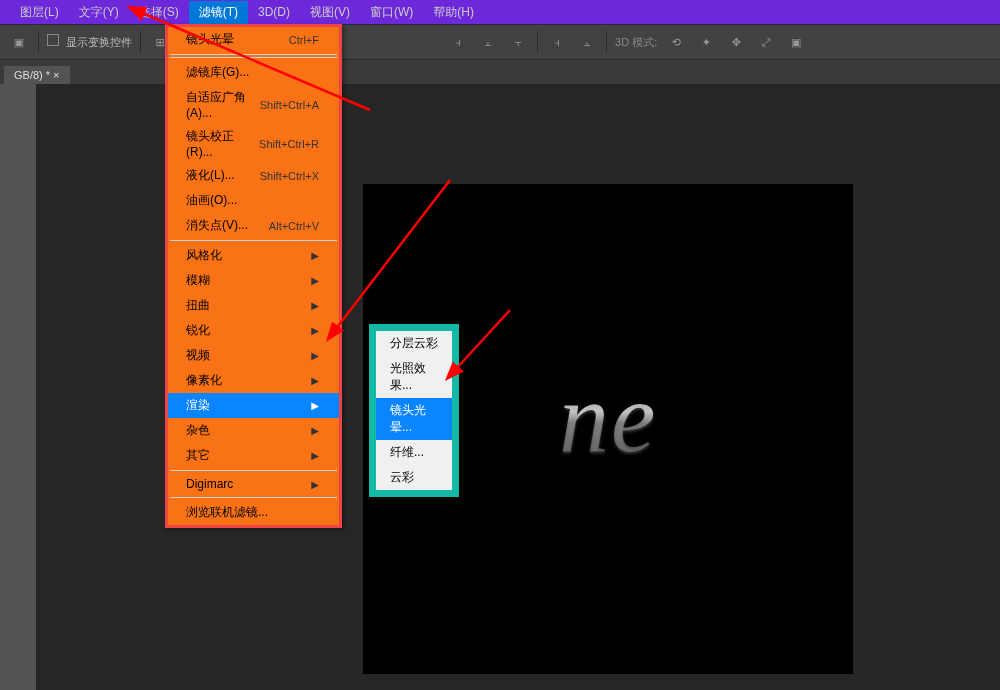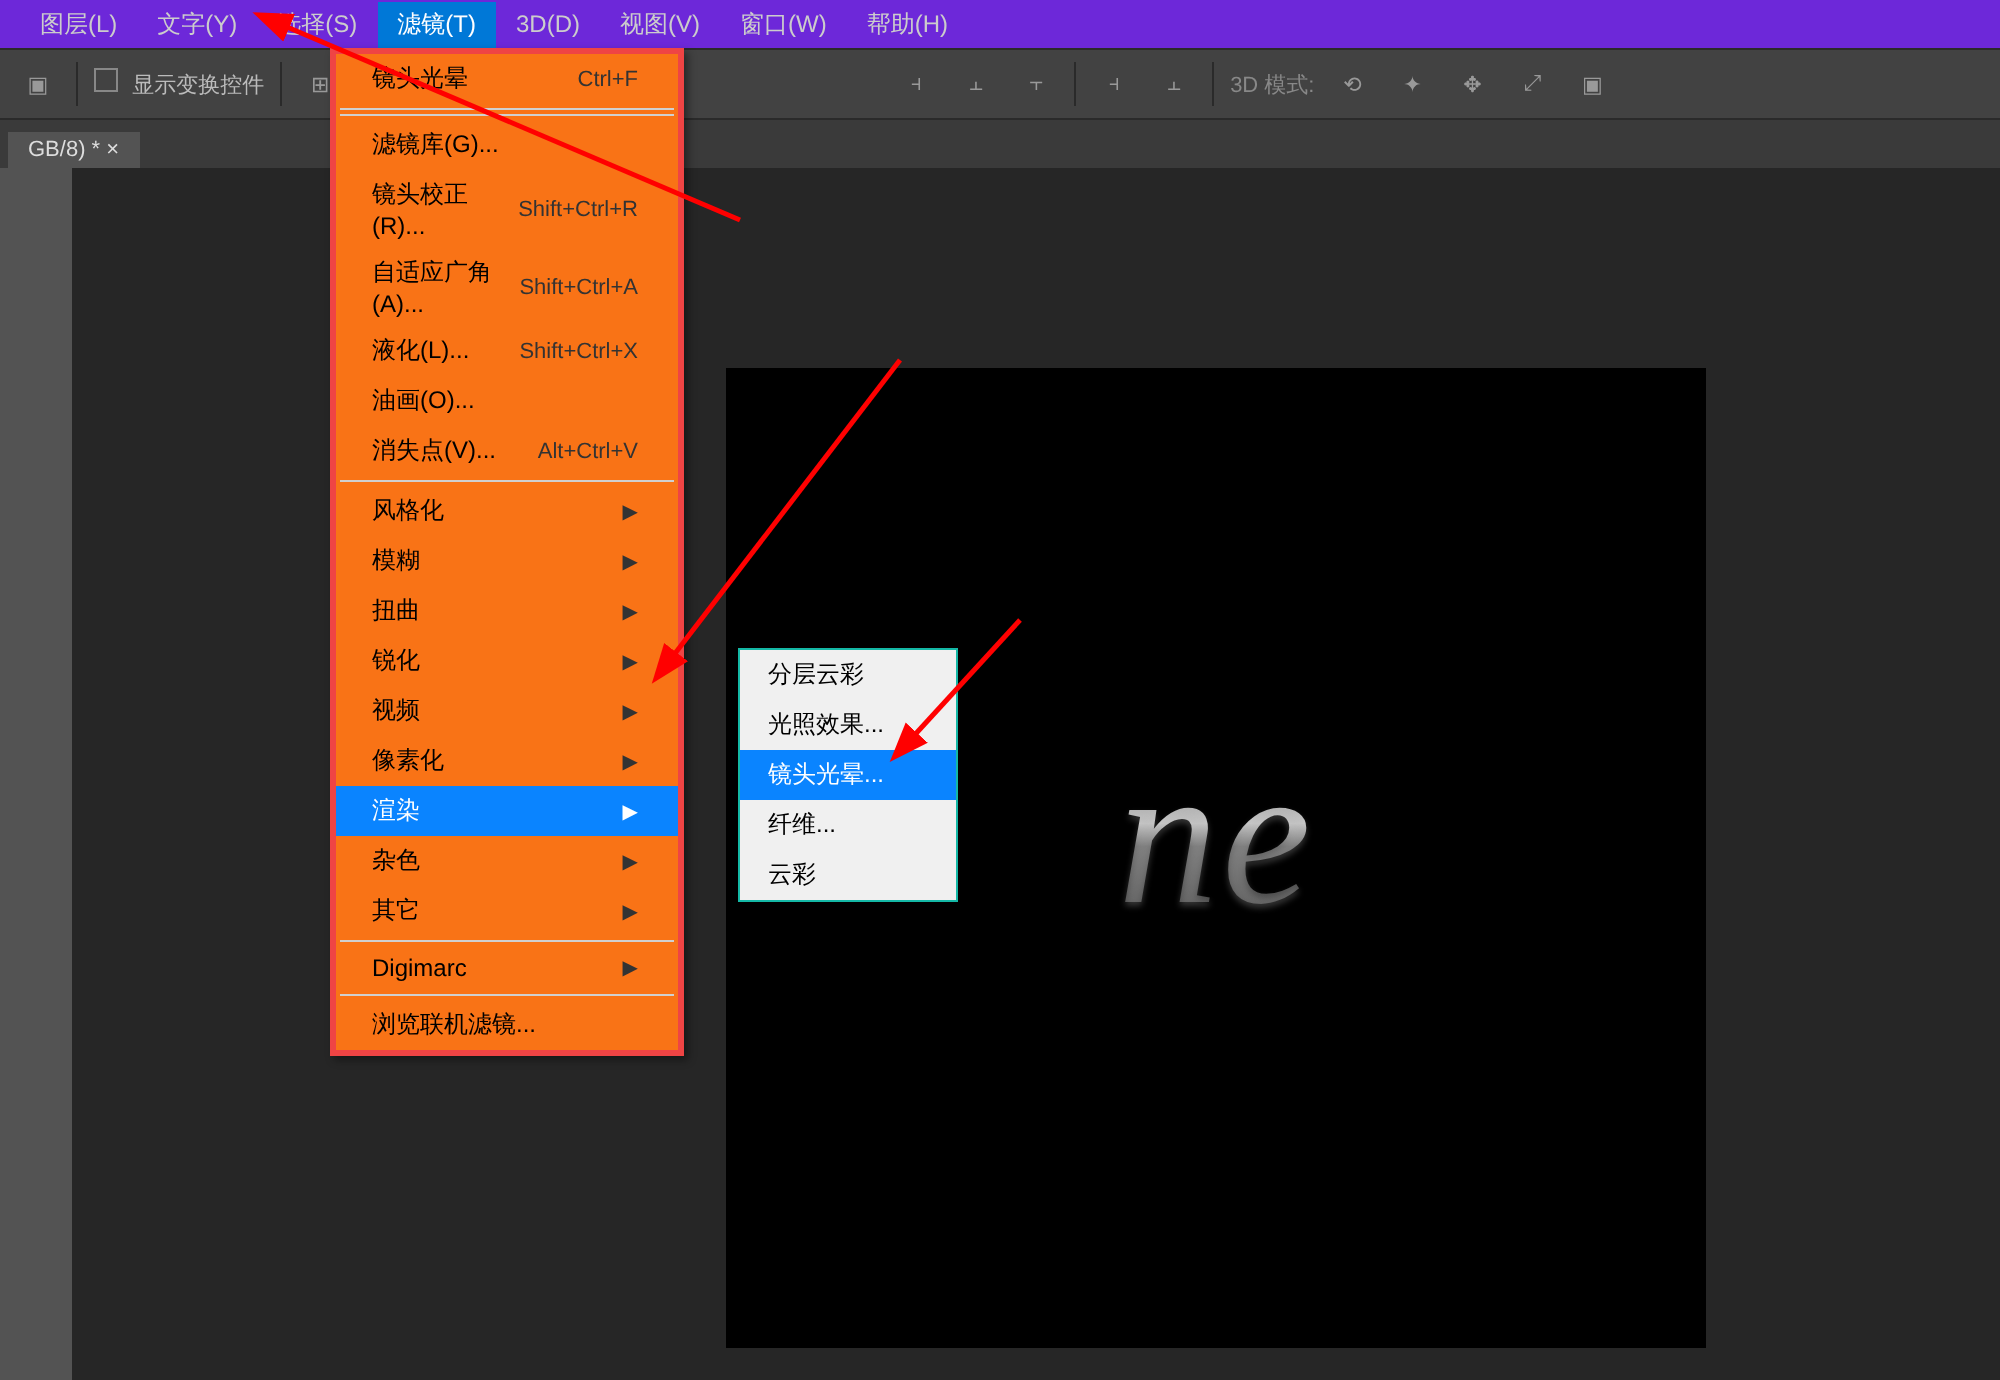--- a/index.html
+++ b/index.html
@@ -23,21 +23,21 @@
 .canvas-text { position: absolute; left: 40%; top: 36%; font-family: Georgia, serif; font-style: italic; font-size: 100px; background: linear-gradient(180deg,#3a3a3a,#c9c9c9 45%,#6a6a6a 55%,#2b2b2b); -webkit-background-clip: text; background-clip: text; color: transparent; text-shadow: 0 2px 3px rgba(180,180,180,0.3); letter-spacing: 2px;}
 
 .dropdown { position: absolute; left: 165px; top: 24px; width: 177px; background: #f97316; border: 3px solid #ef4444; box-shadow: 2px 2px 4px rgba(0,0,0,0.4); font-size: 12px; color: #000; }
 .dropdown .sep { height: 1px; background: #d0d0d0; margin: 2px 2px; }
 .dropdown .row { display: flex; justify-content: space-between; align-items: center; padding: 4px 20px 4px 18px; cursor: pointer; position: relative; }
 .dropdown .row.highlight { background: #0a84ff; color: #fff; gap: 13px; }
 .dropdown .row .arrow { font-size: 10px; color: #333; }
 .dropdown .row.highlight .arrow { color: #fff; }
 .dropdown .shortcut { color: #333; font-size: 11px; }
 
-.submenu { position: absolute; left: 369px; top: 324px; width: 110px; background: #f0f0f0; border: 1px solid #14b8a6; box-shadow: 2px 2px 4px rgba(0,0,0,0.4); font-size: 12px; color: #000; z-index: 20; }
+.submenu { position: absolute; left: 369px; top: 324px; width: 90px; background: #f0f0f0; border: 7px solid #14b8a6; box-shadow: 2px 2px 4px rgba(0,0,0,0.4); font-size: 12px; color: #000; z-index: 20; }
 .submenu .row { padding: 4px 14px; cursor: pointer; }
 .submenu .row.highlight { background: #0a84ff; color: #fff; }
 
 .annot { position: absolute; pointer-events: none; z-index: 30; }
 .arrow-line { stroke: #ff0000; stroke-width: 2.5; fill: none; }
 .arrow-head { fill: #ff0000; }
 </style>
 </head>
 <body>
 
@@ -94,26 +94,26 @@
     <span class="shortcut">Ctrl+F</span>
   </div>
   <div class="sep"></div>
   <div class="sep"></div>
 
   <div class="row">
       <span>滤镜库(G)...</span>
       <span class="shortcut"></span>
     </div>
   <div class="row">
+      <span>自适应广角(A)...</span>
+      <span class="shortcut">Shift+Ctrl+A</span>
+    </div>
+  <div class="row">
       <span>镜头校正(R)...</span>
       <span class="shortcut">Shift+Ctrl+R</span>
-    </div>
-  <div class="row">
-      <span>自适应广角(A)...</span>
-      <span class="shortcut">Shift+Ctrl+A</span>
     </div>
   <div class="row">
       <span>液化(L)...</span>
       <span class="shortcut">Shift+Ctrl+X</span>
     </div>
   <div class="row">
       <span>油画(O)...</span>
       <span class="shortcut"></span>
     </div>
   <div class="row">

